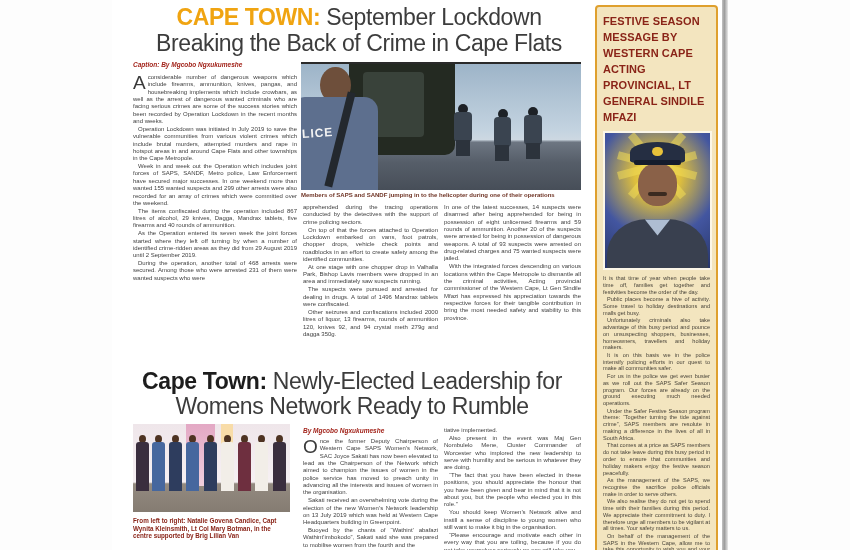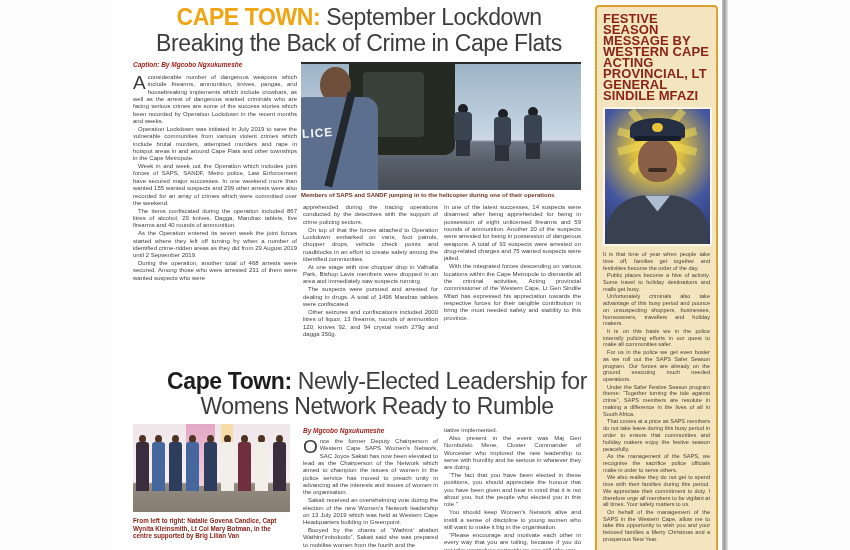--- a/index.html
+++ b/index.html
@@ -42,21 +42,21 @@
                   letter-spacing: 1px; transform: rotate(-4deg); }
   .strap { position: absolute; left: 52%; top: 18%; width: 9%; height: 70%; background: #23282e; transform: rotate(14deg); }
   .figure { position: absolute; width: 22px; height: 52px; }
   .figure .fhead { position: absolute; left: 28%; top: 0; width: 10px; height: 10px; background: #1d2126; border-radius: 50%; }
   .figure .fbody { position: absolute; left: 10%; top: 8px; width: 80%; height: 30px; background: #3a4450; border-radius: 4px; }
   .figure .flegs { position: absolute; left: 18%; top: 36px; width: 64%; height: 16px; background: #2c333c; }
   .a1-photo-caption { position: absolute; left: 301px; top: 192px; width: 280px; font-size: 6px; line-height: 7px;
                       font-weight: 700; color: #6f3425; }
 
   
-  .a2-headline { position: absolute; left: 151px; top: 369px; width: 452px; text-align: center;
+  .a2-headline { position: absolute; left: 126px; top: 369px; width: 452px; text-align: center;
                  font-size: 23px; line-height: 25px; letter-spacing: -0.4px; color: #3c3c3c; font-weight: 400; }
   .a2-headline .tag { color: #1d1d1d; font-weight: 700; }
   .a2-byline { position: absolute; left: 303px; top: 427px; width: 135px; font-size: 6.5px;
                font-weight: 700; font-style: italic; color: #a3251c; }
   .a2-col1 { left: 303px; top: 438px; width: 135px; height: 112px; }
   .a2-col2 { left: 444px; top: 427px; width: 137px; height: 123px; }
 
   
   .a2-photo { position: absolute; left: 133px; top: 424px; width: 157px; height: 88px; overflow: hidden;
               background: linear-gradient(#efe6ea 0%, #f6f0f3 66%, #938a80 68%, #857c72 100%); }
@@ -66,21 +66,21 @@
   .woman { position: absolute; top: 12%; width: 13px; height: 78%; }
   .woman .whead { position: absolute; left: 22%; top: 0; width: 7px; height: 8px; background: #4e3322; border-radius: 50%; }
   .woman .wbody { position: absolute; left: 0; top: 7px; width: 100%; height: 72%; border-radius: 3px 3px 0 0; }
 
   .a2-photo-caption { position: absolute; left: 133px; top: 517px; width: 157px; font-size: 6.3px; line-height: 7.6px;
                       font-weight: 700; color: #8a2418; }
 
   
   .sidebar { position: absolute; left: 595px; top: 5px; width: 123px; height: 560px;
              background: #f3e5bf; border: 2px solid #dfa02e; border-radius: 4px; padding: 6px 6px 4px 6px; }
-  .sb-heading { font-size: 13px; line-height: 11px; font-weight: 700; color: #8a2418; letter-spacing: 0.1px; }
+  .sb-heading { font-size: 11px; line-height: 16px; font-weight: 700; color: #8a2418; letter-spacing: 0.1px; }
   .sb-photo { position: relative; margin: 6px auto 5px auto; width: 109px; height: 139px; border: 2px solid #fbf6e8;
               overflow: hidden;
               background: radial-gradient(circle at 50% 32%, #f2dd55 0%, #ddbe3e 22%, #4356a0 58%, #273569 100%); }
   .ray { position: absolute; left: 46%; top: -6%; width: 8%; height: 60%; background: rgba(242,221,85,0.55); }
   .ray.r2 { transform: rotate(40deg); } .ray.r3 { transform: rotate(-40deg); }
   .ray.r4 { transform: rotate(75deg); } .ray.r5 { transform: rotate(-75deg); }
   .g-shoulders { position: absolute; left: 2%; bottom: -2%; width: 96%; height: 38%; background: #39404f;
                  border-radius: 40% 40% 0 0 / 70% 70% 0 0; }
   .g-collar { position: absolute; left: 38%; bottom: 24%; width: 24%; height: 12%; background: #aebdd2;
               clip-path: polygon(0 0, 100% 0, 50% 100%); }

